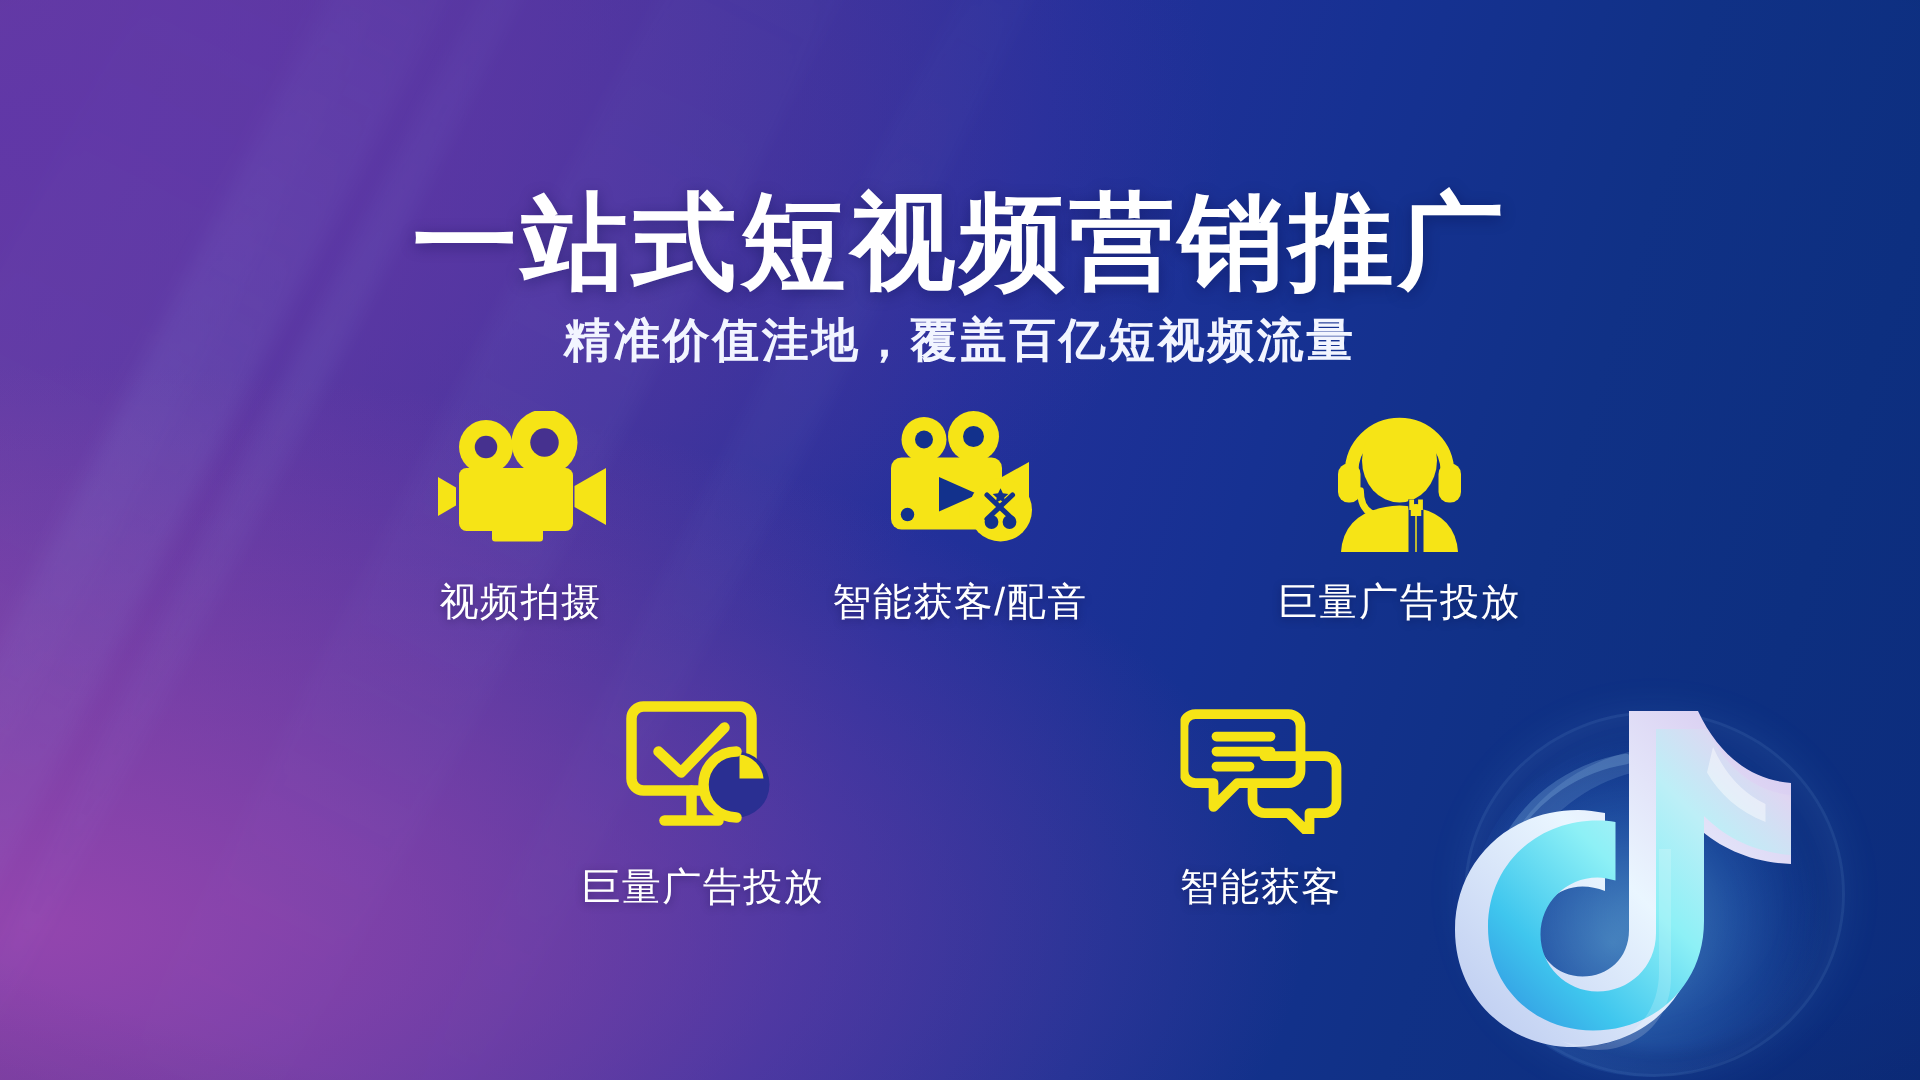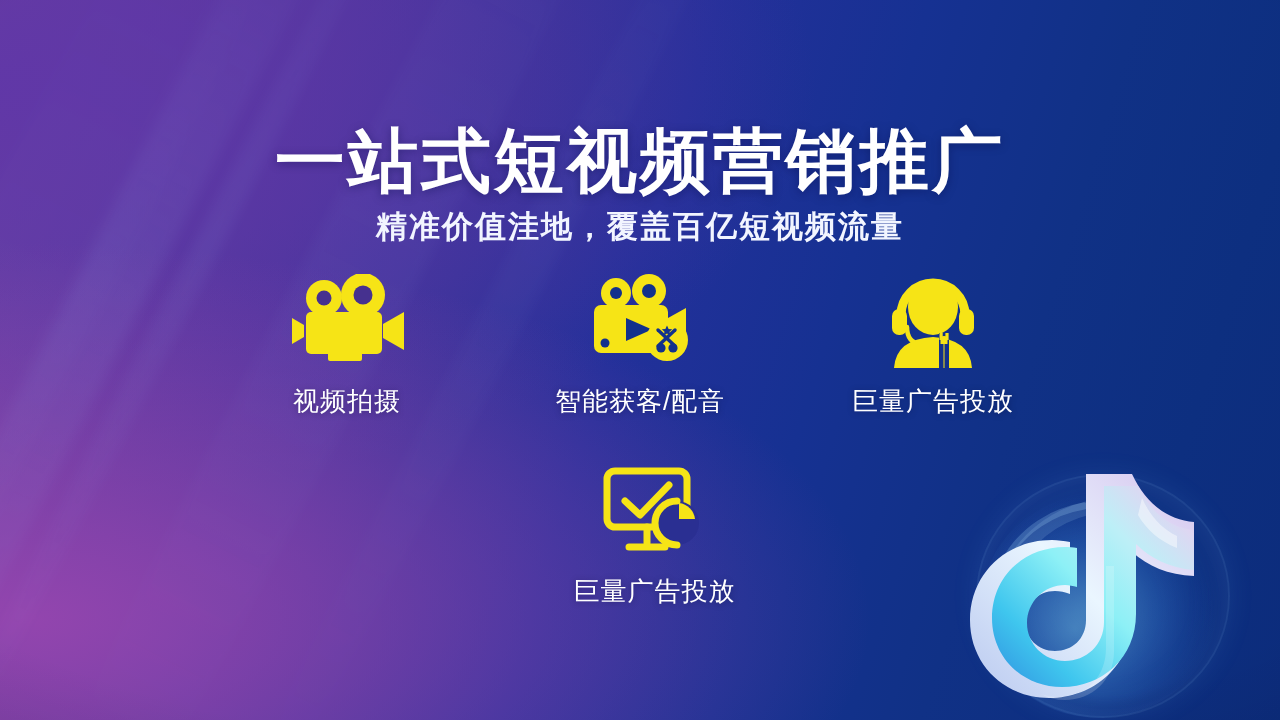--- a/index.html
+++ b/index.html
@@ -252,20 +252,34 @@
           <circle cx="78" cy="60" r="22" fill="#2a2f92"></circle>
           <g fill="none" stroke="#F6E416" stroke-width="7" stroke-linecap="round">
             <path d="M78 82 A22 22 0 1 1 78 38"></path>
           </g>
           <path d="M80 40 A18 18 0 0 1 96 56 L80 56 Z" fill="#F6E416"></path>
         </svg>
       </div>
       <div class="caption">巨量广告投放</div>
     </div>
 
+    <div class="feature">
+      <div class="glyph">
+        <svg width="108" height="92" viewBox="0 0 108 92" aria-hidden="true">
+          <g fill="none" stroke="#F6E416" stroke-width="6.5" stroke-linecap="round" stroke-linejoin="round">
+            <path d="M10 12 h62 a8 8 0 0 1 8 8 v30 a8 8 0 0 1 -8 8 h-34 l-16 16 v-16 h-12 a8 8 0 0 1 -8 -8 v-30 a8 8 0 0 1 8 -8 Z"></path>
+            <path d="M24 27 h36"></path>
+            <path d="M24 37 h36"></path>
+            <path d="M24 47 h22"></path>
+            <path d="M56 40 h40 a8 8 0 0 1 8 8 v22 a8 8 0 0 1 -8 8 h-10 v14 l-14 -14 h-16 a8 8 0 0 1 -8 -8 v-8"></path>
+          </g>
+        </svg>
+      </div>
+      <div class="caption">智能获客</div>
+    </div>
 
   </div>
 
   <div class="logo-wrap">
     <div class="logo-swirl"></div>
     <div class="logo-glow"></div>
     <svg class="logo-svg" width="300" height="280" viewBox="0 0 300 280" aria-hidden="true">
       <defs>
         <linearGradient id="noteGrad" x1="0" y1="1" x2="1" y2="0">
           <stop offset="0%" stop-color="#2f8fe0"></stop>

